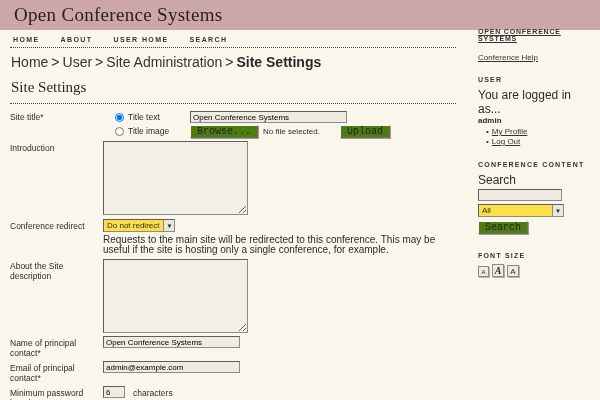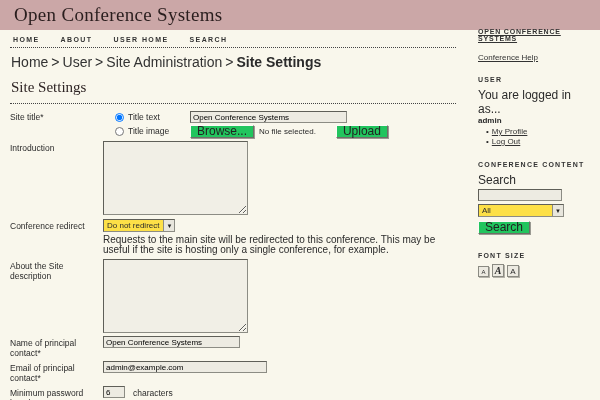--- a/index.html
+++ b/index.html
@@ -56,23 +56,23 @@
     font-size:8px; height:12px; padding:0 2px;
     background:#edebe2;
     border:1px solid #8c8c84; border-top-color:#5f5f58; border-left-color:#5f5f58;
   }
   textarea {
     background:#f1efe6;
     border:1px solid #8c8c84; border-top-color:#5f5f58; border-left-color:#5f5f58;
     resize:both; font-size:8px;
   }
   .btn {
-    font-family:Liberation Sans, sans-serif;
-    font-size:12px; height:13px; line-height:11px; padding:0 6px;
-    background:#22c55e; color:#222;
+    font-family:Liberation Mono, monospace;
+    font-size:10px; height:13px; line-height:11px; padding:0 6px;
+    background:#4d7c0f; color:#222;
     border:1px solid; border-color:#fbfaf6 #6e6e66 #6e6e66 #fbfaf6;
     box-shadow:1px 1px 0 #9a9a92; cursor:pointer;
   }
   .radio-row { display:flex; align-items:center; height:14px; }
   .radio-row input[type=radio] { width:9px; height:9px; margin:0 4px 0 12px; }
   .radio-lab { width:62px; font-size:8.5px; }
   .filemsg { font-size:8px; margin:0 8px 0 5px; }
 
   .fselect {
     display:inline-flex; align-items:stretch; height:13px;
@@ -173,21 +173,21 @@
       <textarea style="width: 145px; height: 74px;"></textarea>
     </div>
 
     <div class="row">
       <div class="lab">Name of principal contact*</div>
       <input type="text" style="width: 137px;" value="Open Conference Systems">
     </div>
 
     <div class="row">
       <div class="lab">Email of principal contact*</div>
-      <input type="text" style="width: 164px;" value="admin@example.com">
+      <input type="text" style="width: 137px;" value="admin@example.com">
     </div>
 
     <div class="row">
       <div class="lab">Minimum password length*</div>
       <input type="text" style="width: 22px;" value="6">
       <span style="padding:2px 0 0 8px">characters</span>
     </div>
 
   </div>
 

